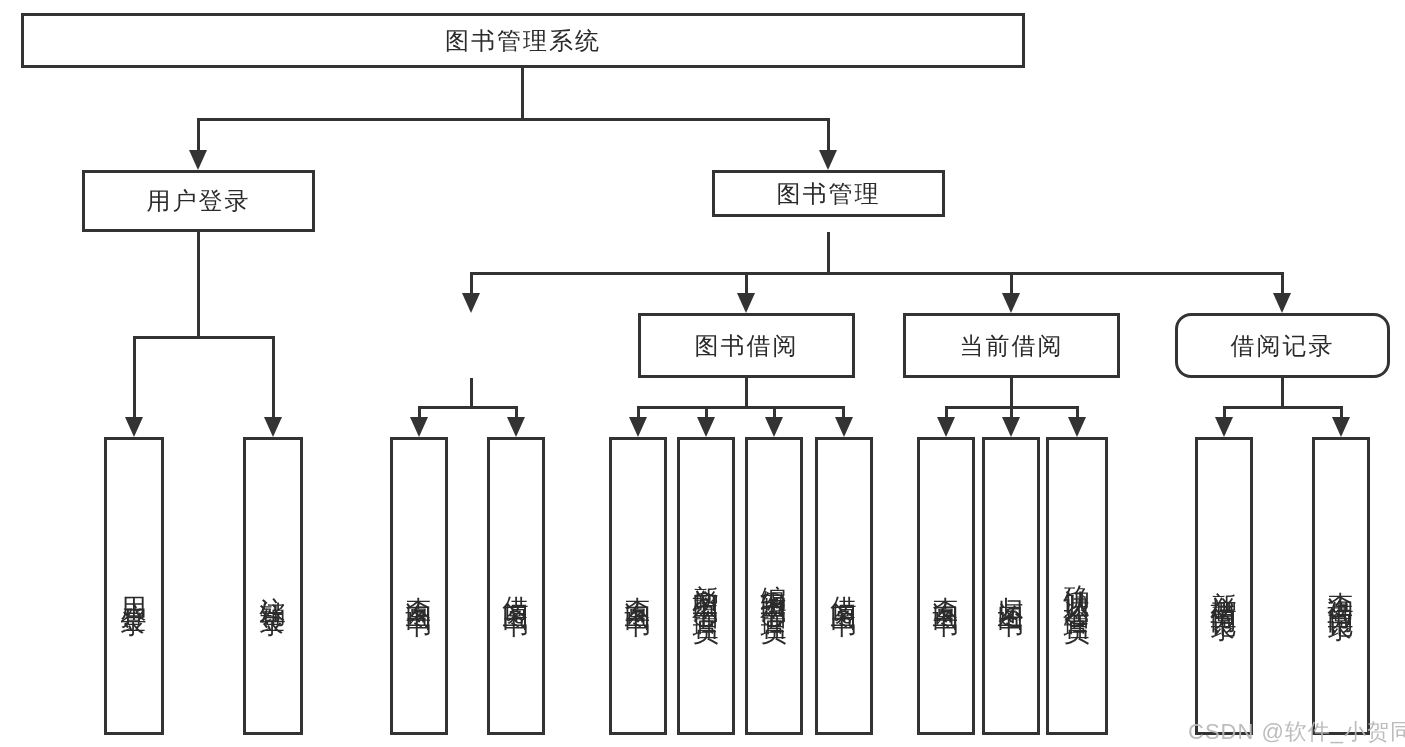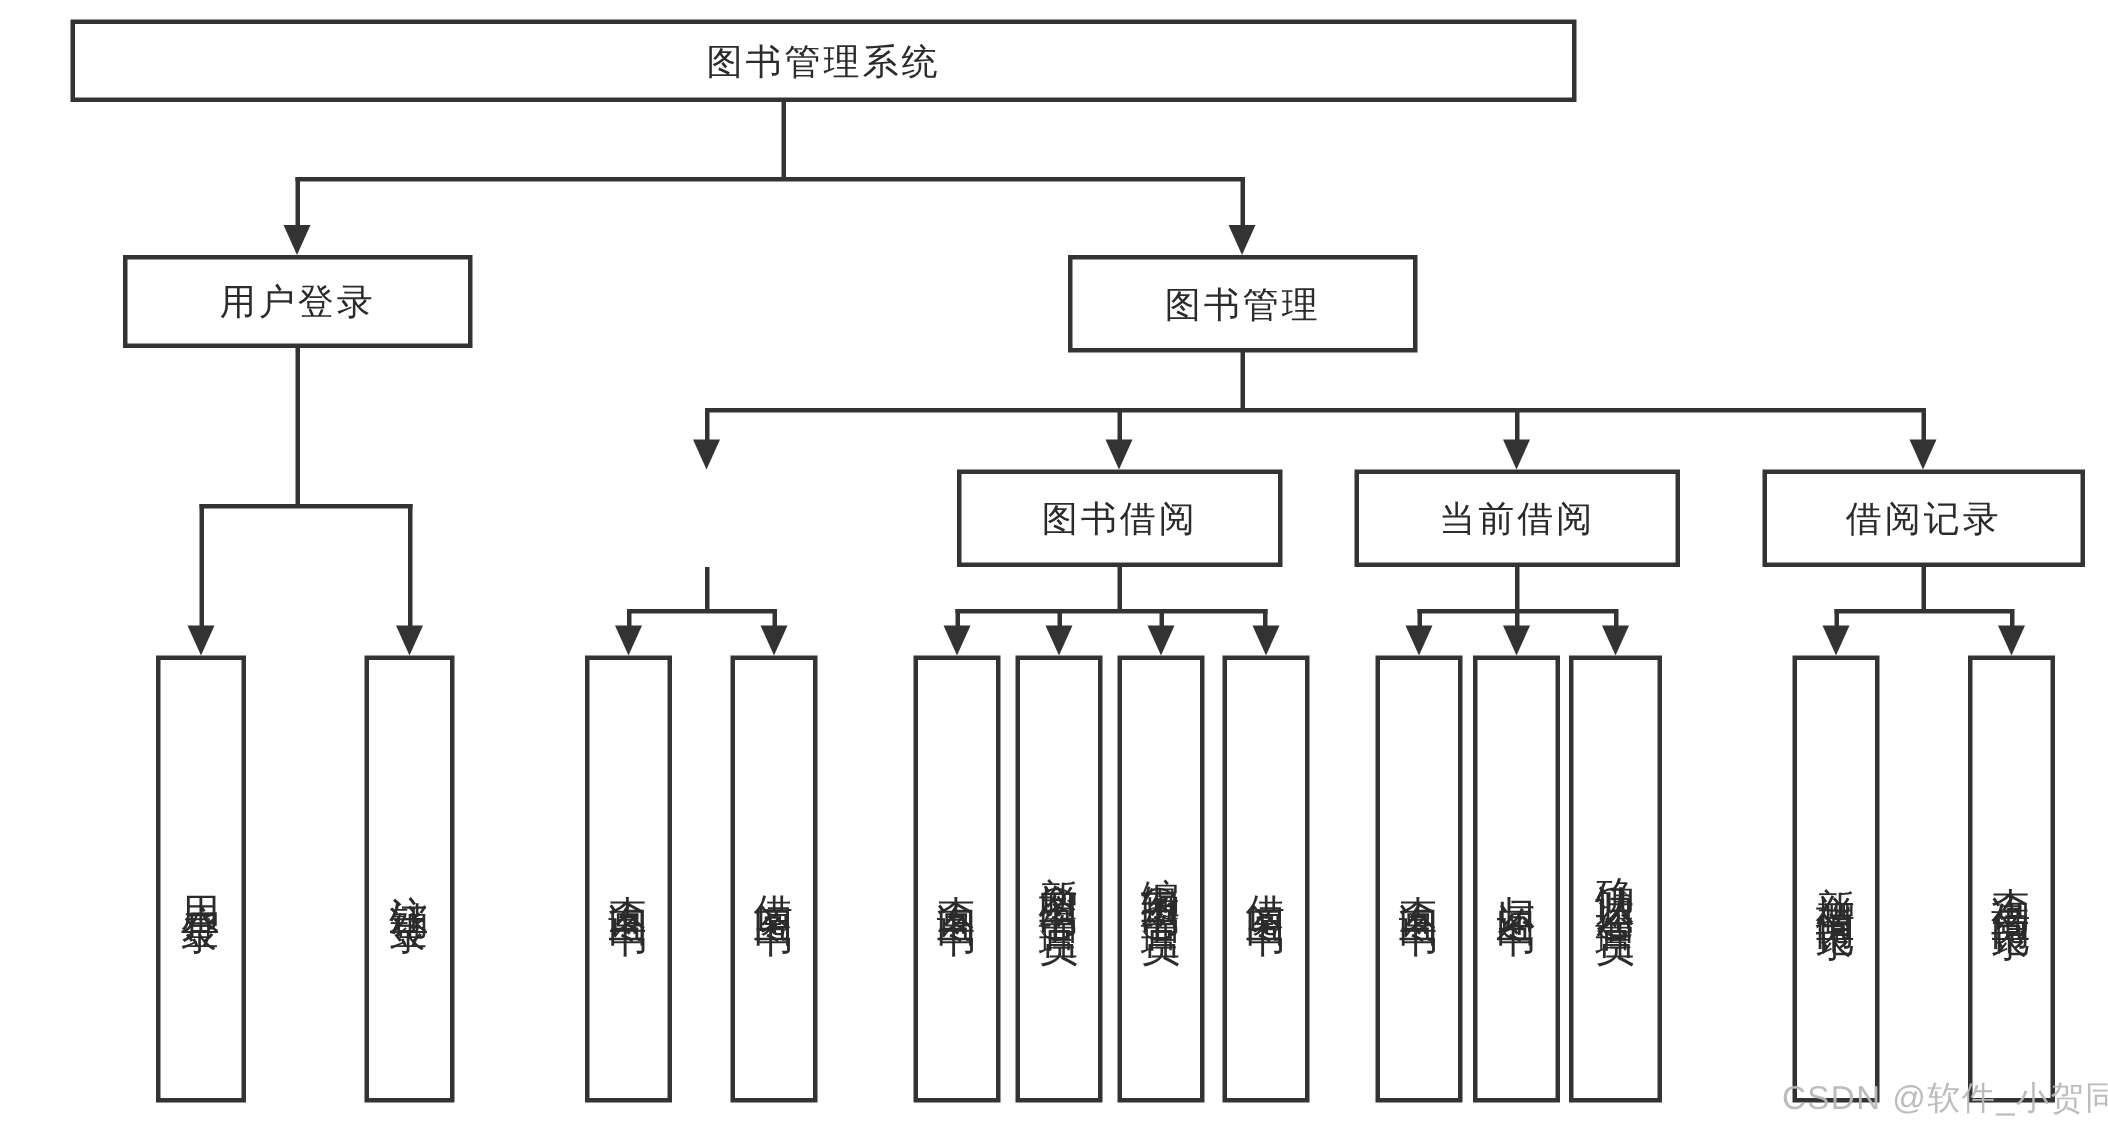--- a/index.html
+++ b/index.html
@@ -57,35 +57,35 @@
     letter-spacing: 1px;
     white-space: nowrap;
     z-index: 5;
   }
 </style>
 </head>
 <body>
 
 <div class="canvas">
 
-  <div class="node" style="left:21px; top:13px; width:1004px; height:55px;margin-left:26px;">
+  <div class="node" style="left:21px; top:13px; width:1004px; height:55px;">
     <span>图书管理系统</span>
   </div>
 
   <div class="vline" style="left:521px; top:68px; height:50px;"></div>
   <div class="hline" style="left:197px; top:118px; width:633px;"></div>
   <div class="vline" style="left:197px; top:118px; height:34px;"></div>
   <div class="arrowhead" style="left:189px; top:150px;"></div>
   <div class="vline" style="left:827px; top:118px; height:34px;"></div>
   <div class="arrowhead" style="left:819px; top:150px;"></div>
 
   <div class="node" style="left:82px; top:170px; width:233px; height:62px;">
     <span>用户登录</span>
   </div>
-  <div class="node" style="left:712px; top:170px; width:233px; height:65px;justify-content:center;">
+  <div class="node" style="left:712px; top:170px; width:233px; height:47px;justify-content:center;">
     <span>图书管理</span>
   </div>
 
   <div class="vline" style="left:197px; top:232px; height:104px;"></div>
   <div class="hline" style="left:133px; top:336px; width:142px;"></div>
   <div class="vline" style="left:133px; top:336px; height:83px;"></div>
   <div class="arrowhead" style="left:125px; top:417px;"></div>
   <div class="vline" style="left:272px; top:336px; height:83px;"></div>
   <div class="arrowhead" style="left:264px; top:417px;"></div>
 
@@ -99,21 +99,21 @@
   <div class="arrowhead" style="left:1002px; top:293px;"></div>
   <div class="vline" style="left:1281px; top:272px; height:23px;"></div>
   <div class="arrowhead" style="left:1273px; top:293px;"></div>
 
   <div class="node" style="left:638px; top:313px; width:217px; height:65px;">
     <span>图书借阅</span>
   </div>
   <div class="node" style="left:903px; top:313px; width:217px; height:65px;">
     <span>当前借阅</span>
   </div>
-  <div class="node" style="left:1175px; top:313px; width:215px; height:65px;">
+  <div class="node" style="left:1175px; top:313px; width:215px; height:65px;border-radius:16px;">
     <span>借阅记录</span>
   </div>
 
   <div class="vline" style="left:470px; top:378px; height:28px;"></div>
   <div class="hline" style="left:418px; top:406px; width:100px;"></div>
   <div class="vline" style="left:418px; top:406px; height:13px;"></div>
   <div class="arrowhead" style="left:410px; top:417px;"></div>
   <div class="vline" style="left:515px; top:406px; height:13px;"></div>
   <div class="arrowhead" style="left:507px; top:417px;"></div>
 

